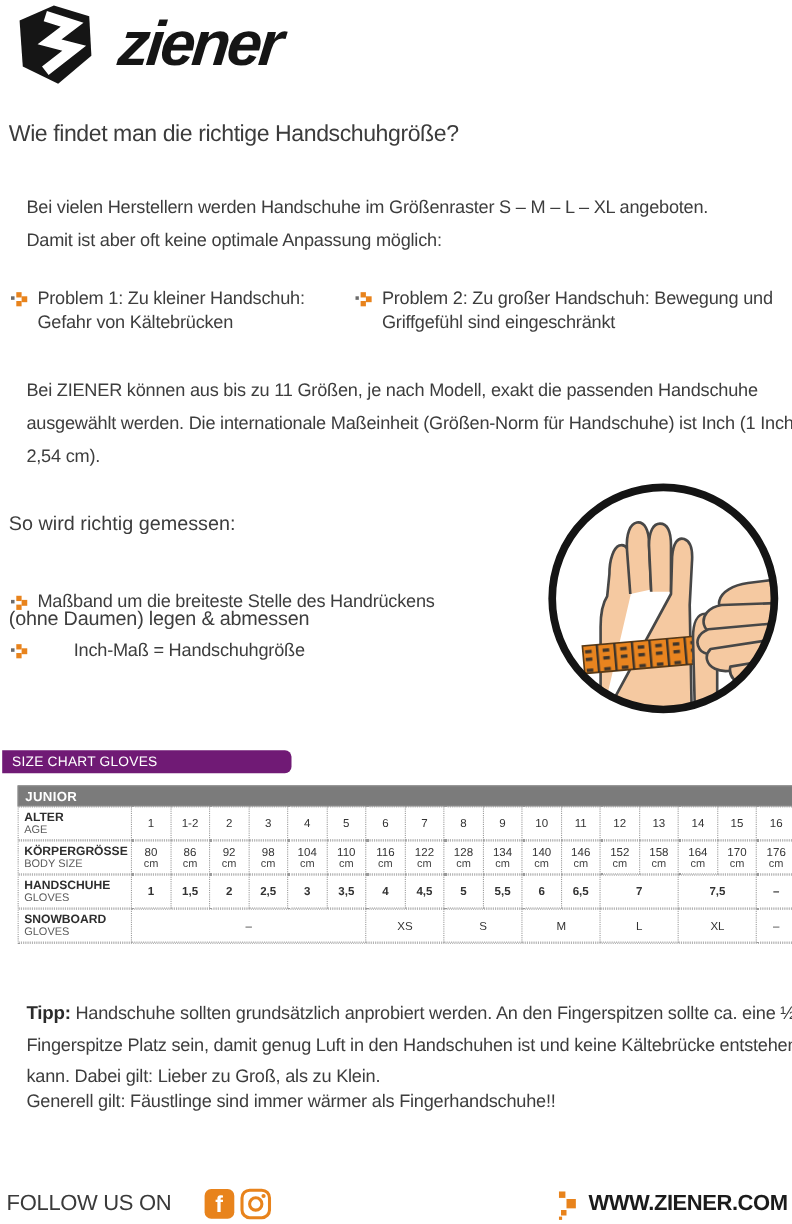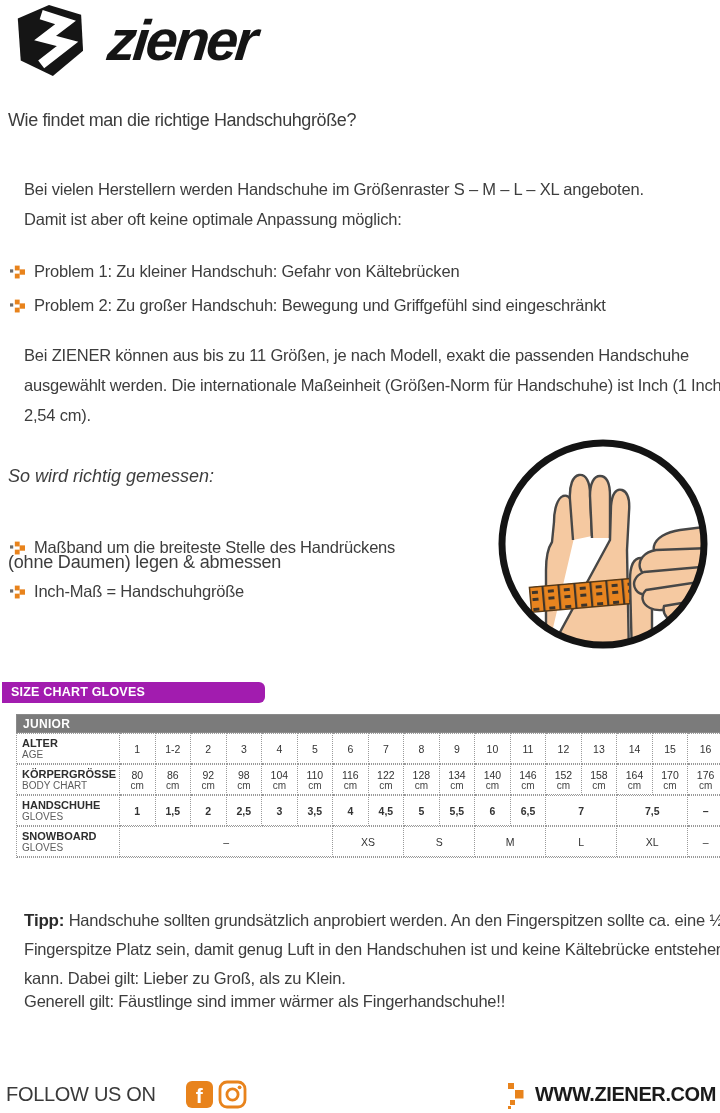--- a/index.html
+++ b/index.html
@@ -5,38 +5,38 @@
   html,body{margin:0;padding:0;background:#fff;}
   .page{position:relative;width:720px;height:1113px;background:#ffffff;overflow:hidden;
         font-family:"Liberation Sans", sans-serif;color:#3a3a3a;}
 
   
   .logo{position:absolute;top:2px;left:8px;display:flex;align-items:center;}
   .logo-word{font-size:57px;font-weight:bold;font-style:italic;letter-spacing:-3px;
              color:#151515;transform:skewX(-6deg);margin-left:20px;line-height:74px;}
 
   
-  .h1{position:absolute;top:110px;left:8px;font-size:18px;font-weight:400;color:#3c3c3c;letter-spacing:-0.4px;}
+  .h1{position:absolute;top:110px;left:8px;font-size:21px;font-weight:400;color:#3c3c3c;letter-spacing:-0.4px;}
   .para{position:absolute;left:24px;font-size:16.5px;line-height:30px;color:#3d3d3d;letter-spacing:-0.2px;}
   #p1{top:174px;width:712px;}
   #p2{top:340px;width:712px;}
   .bullet-row{display:flex;align-items:flex-start;font-size:16.5px;line-height:22px;color:#3d3d3d;letter-spacing:-0.2px;}
   .bullet-row .chev{flex:0 0 auto;margin:4px 9px 0 2px;}
-  #problems{position:absolute;top:260px;left:8px;display:flex;flex-direction:column;gap:12px;}
-  .measure-h{position:absolute;top:466px;left:8px;font-size:18px;font-style:italic;color:#3d3d3d;}
+  #problems{position:absolute;top:260px;left:8px;display:flex;flex-direction:row;gap:12px;}
+  .measure-h{position:absolute;top:466px;left:8px;font-size:18px;color:#3d3d3d;}
   #mb1{position:absolute;top:536px;left:8px;text-align:center;}
   #mline2{position:absolute;top:552px;left:8px;font-size:18px;color:#3d3d3d;letter-spacing:-0.2px;}
-  #mb2{position:absolute;top:580px;left:8px;}
+  #mb2{position:absolute;top:580px;left:8px;gap:33px;}
 
   
   .illus{position:absolute;top:430px;left:494px;width:218px;height:228px;}
 
   
-  .chart-banner{position:absolute;top:682px;left:2px;width:254px;height:21px;background:#a21caf;
-                border-radius:0 6px 6px 0;color:#fff;font-size:12.5px;font-weight:bold;
+  .chart-banner{position:absolute;top:682px;left:2px;width:254px;height:21px;background:#701a75;
+                border-radius:0 6px 6px 0;color:#fff;font-size:12.5px;font-weight:normal;
                 line-height:21px;padding-left:9px;letter-spacing:0.2px;}
   .table-wrap{position:absolute;top:714px;left:16px;width:708px;}
   .junior-banner{height:19px;background:#7b7b7b;color:#fff;font-size:12px;font-weight:bold;
                  line-height:19px;padding-left:6px;letter-spacing:0.3px;box-sizing:border-box;border:1px solid #8a8a8a;}
   table.size{width:708px;border-collapse:separate;border-spacing:0;table-layout:fixed;
              border-left:1px dotted #9a9a9a;border-bottom:1px dotted #9a9a9a;}
   table.size col.lab{width:103px;}
   table.size th, table.size td{border-right:1px dotted #9a9a9a;border-top:1px dotted #9a9a9a;
              border-bottom:1px dotted #9a9a9a;padding:0;margin:0;}
   table.size th{text-align:left;padding:3px 2px 3px 5px;vertical-align:middle;}
@@ -247,21 +247,21 @@
             <td>
               <div class="cell-main">15</div>
             </td>
             <td>
               <div class="cell-main">16</div>
             </td>
           </tr>
           <tr>
             <th>
               <div class="lab-de">KÖRPERGRÖSSE</div>
-              <div class="lab-en">BODY CHART</div>
+              <div class="lab-en">BODY SIZE</div>
             </th>
             <td>
               <div class="cell-main">80</div>
               <div class="cell-sub">cm</div>
             </td>
             <td>
               <div class="cell-main">86</div>
               <div class="cell-sub">cm</div>
             </td>
             <td>

